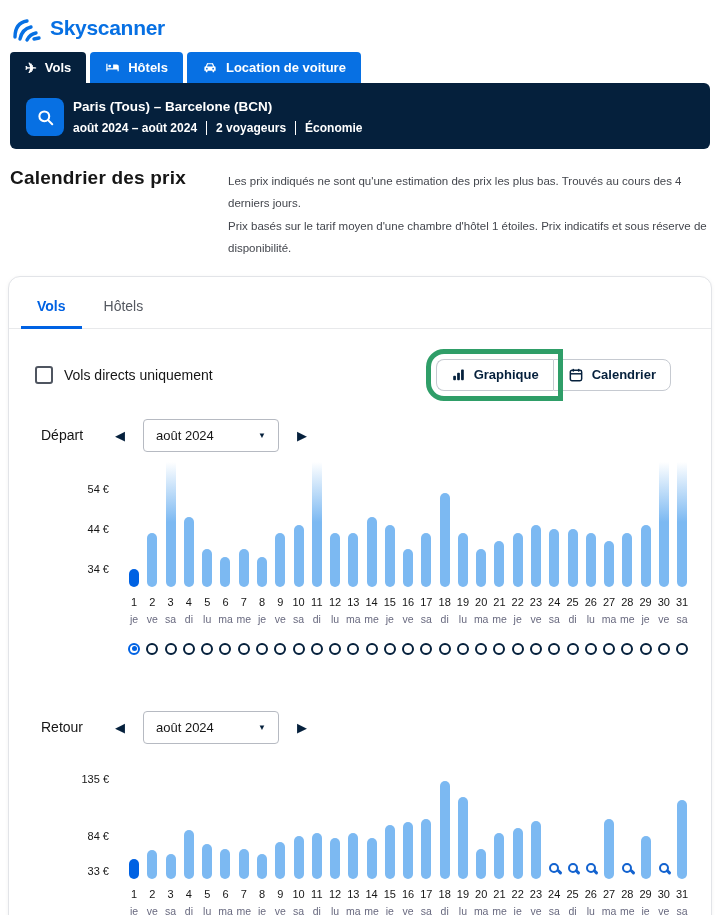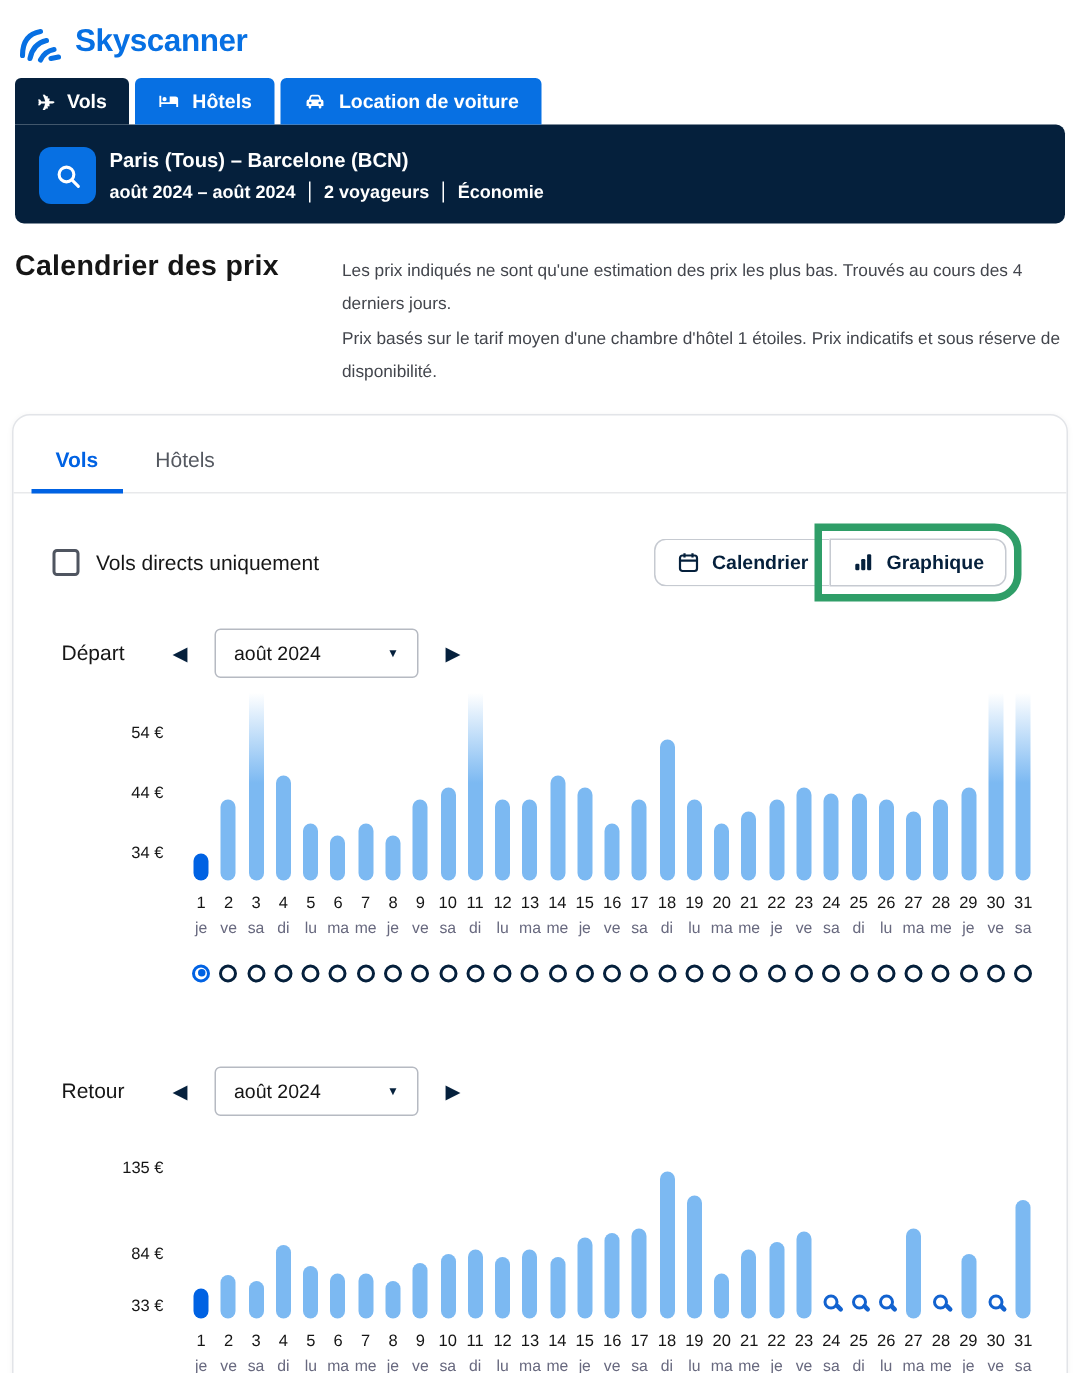--- a/index.html
+++ b/index.html
@@ -182,36 +182,36 @@
     <button class="ctab active">Vols</button>
     <button class="ctab">Hôtels</button>
   </div>
 
   <div class="controls">
     <label class="checkbox-wrap">
       <span class="checkbox"></span>
       <span>Vols directs uniquement</span>
     </label>
     <div class="view-toggle">
+      <button class="vbtn highlighted" style="outline-color: rgb(47, 158, 104);">
+        <svg width="15" height="15" viewBox="0 0 24 24" fill="#05203c">
+          <rect x="3.5" y="14" width="4.4" height="7" rx="1.4"></rect>
+            <rect x="9.8" y="9" width="4.4" height="12" rx="1.4"></rect>
+            <rect x="16.1" y="4" width="4.4" height="17" rx="1.4"></rect>
+        </svg>
+        <span>Graphique</span>
+      </button>
       <button class="vbtn">
         <svg width="16" height="16" viewBox="0 0 24 24" fill="none" stroke="#05203c" stroke-width="2.2">
           <rect x="3.5" y="5" width="17" height="15.5" rx="2.5"></rect>
             <line x1="8" y1="2.8" x2="8" y2="7"></line>
             <line x1="16" y1="2.8" x2="16" y2="7"></line>
             <line x1="3.5" y1="10.2" x2="20.5" y2="10.2"></line>
         </svg>
         <span>Calendrier</span>
-      </button>
-      <button class="vbtn highlighted" style="outline-color: rgb(47, 158, 104);">
-        <svg width="15" height="15" viewBox="0 0 24 24" fill="#05203c">
-          <rect x="3.5" y="14" width="4.4" height="7" rx="1.4"></rect>
-            <rect x="9.8" y="9" width="4.4" height="12" rx="1.4"></rect>
-            <rect x="16.1" y="4" width="4.4" height="17" rx="1.4"></rect>
-        </svg>
-        <span>Graphique</span>
       </button>
     </div>
   </div>
 
   <div class="chart-block">
     <div class="month-nav">
       <span class="mn-label">Départ</span>
       <button class="mn-arrow">◀</button>
       <div class="month-select">
         <span>août 2024</span>

